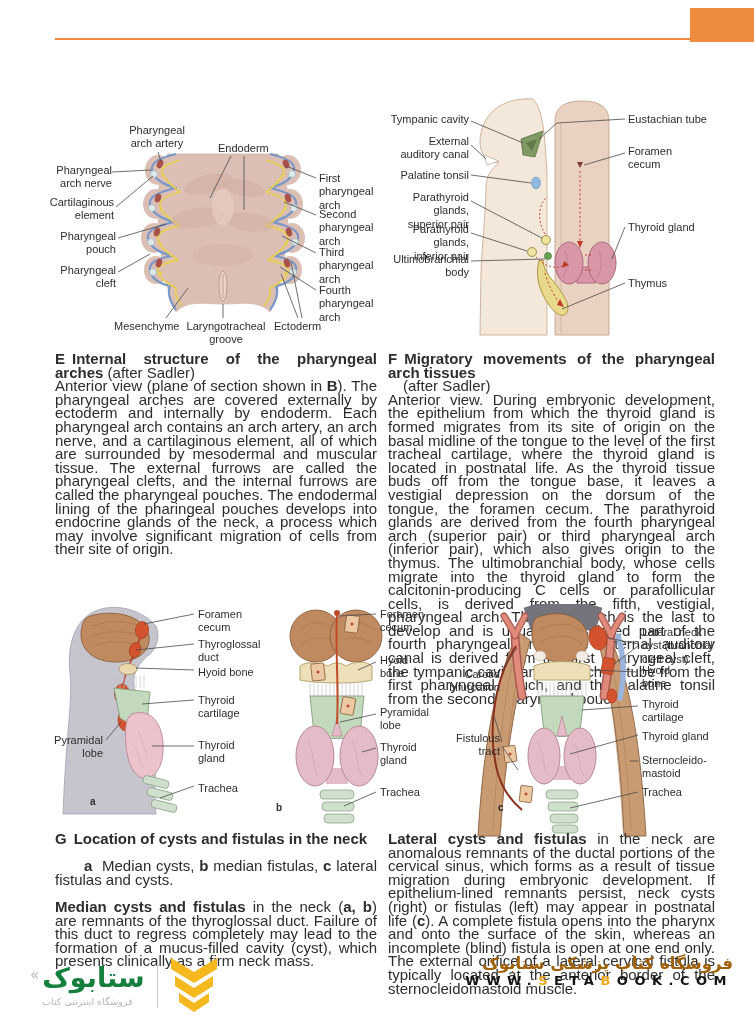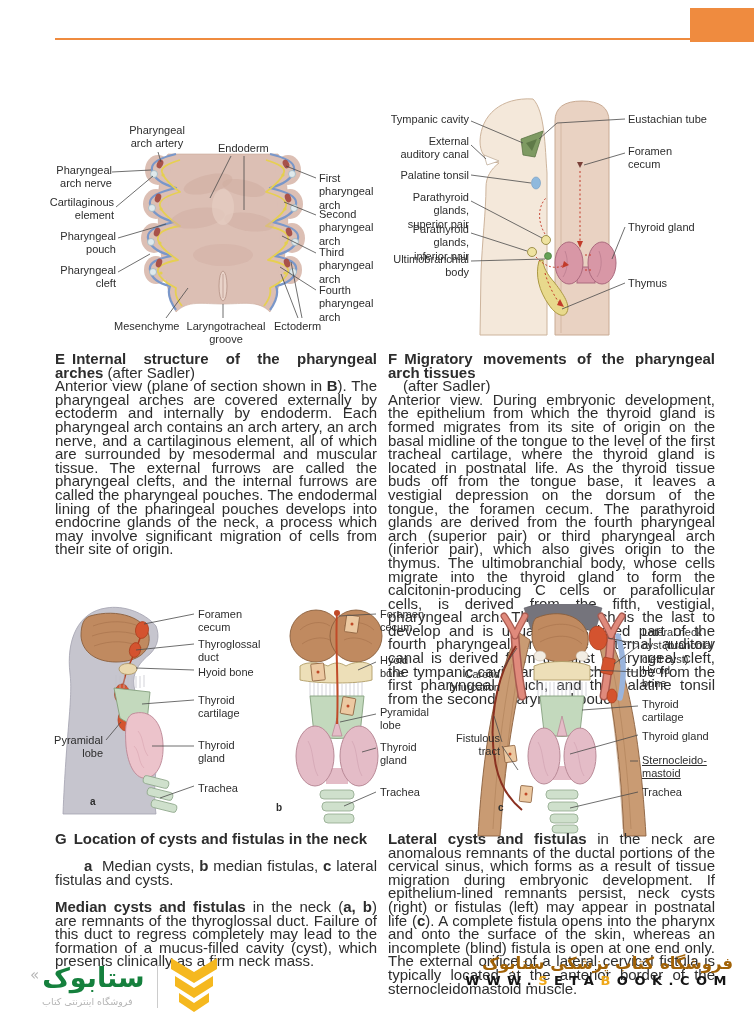--- a/index.html
+++ b/index.html
@@ -409,21 +409,21 @@
     <div class="lbl r" style="left:0px; top:128px; width:68px;">Fistulous
 tract</div>
     <div class="lbl" style="left:210px; top:22px; width:90px;">Lateral neck
 cyst (branchial
 cleft cyst)</div>
     <div class="lbl" style="left:210px; top:60px; width:60px;">Hyoid
 bone</div>
     <div class="lbl" style="left:210px; top:94px; width:60px;">Thyroid
 cartilage</div>
     <div class="lbl" style="left:210px; top:126px; width:80px;">Thyroid gland</div>
-    <div class="lbl" style="left:210px; top:150px; width:80px;text-decoration:underline;">Sternocleido-
+    <div class="lbl" style="left:210px; top:150px; width:80px;">Sternocleido-
 mastoid</div>
     <div class="lbl" style="left:210px; top:182px; width:60px;">Trachea</div>
     <div class="subtag" style="left:66px; top:198px;">c</div>
   </div>
 
   <div class="caption" style="left:55px; top:832px; width:322px;">
     <div class="cap-head">
       <span class="cap-letter">G</span><span>Location of cysts and fistulas in the neck</span>
     </div>
     <div class="pre">

